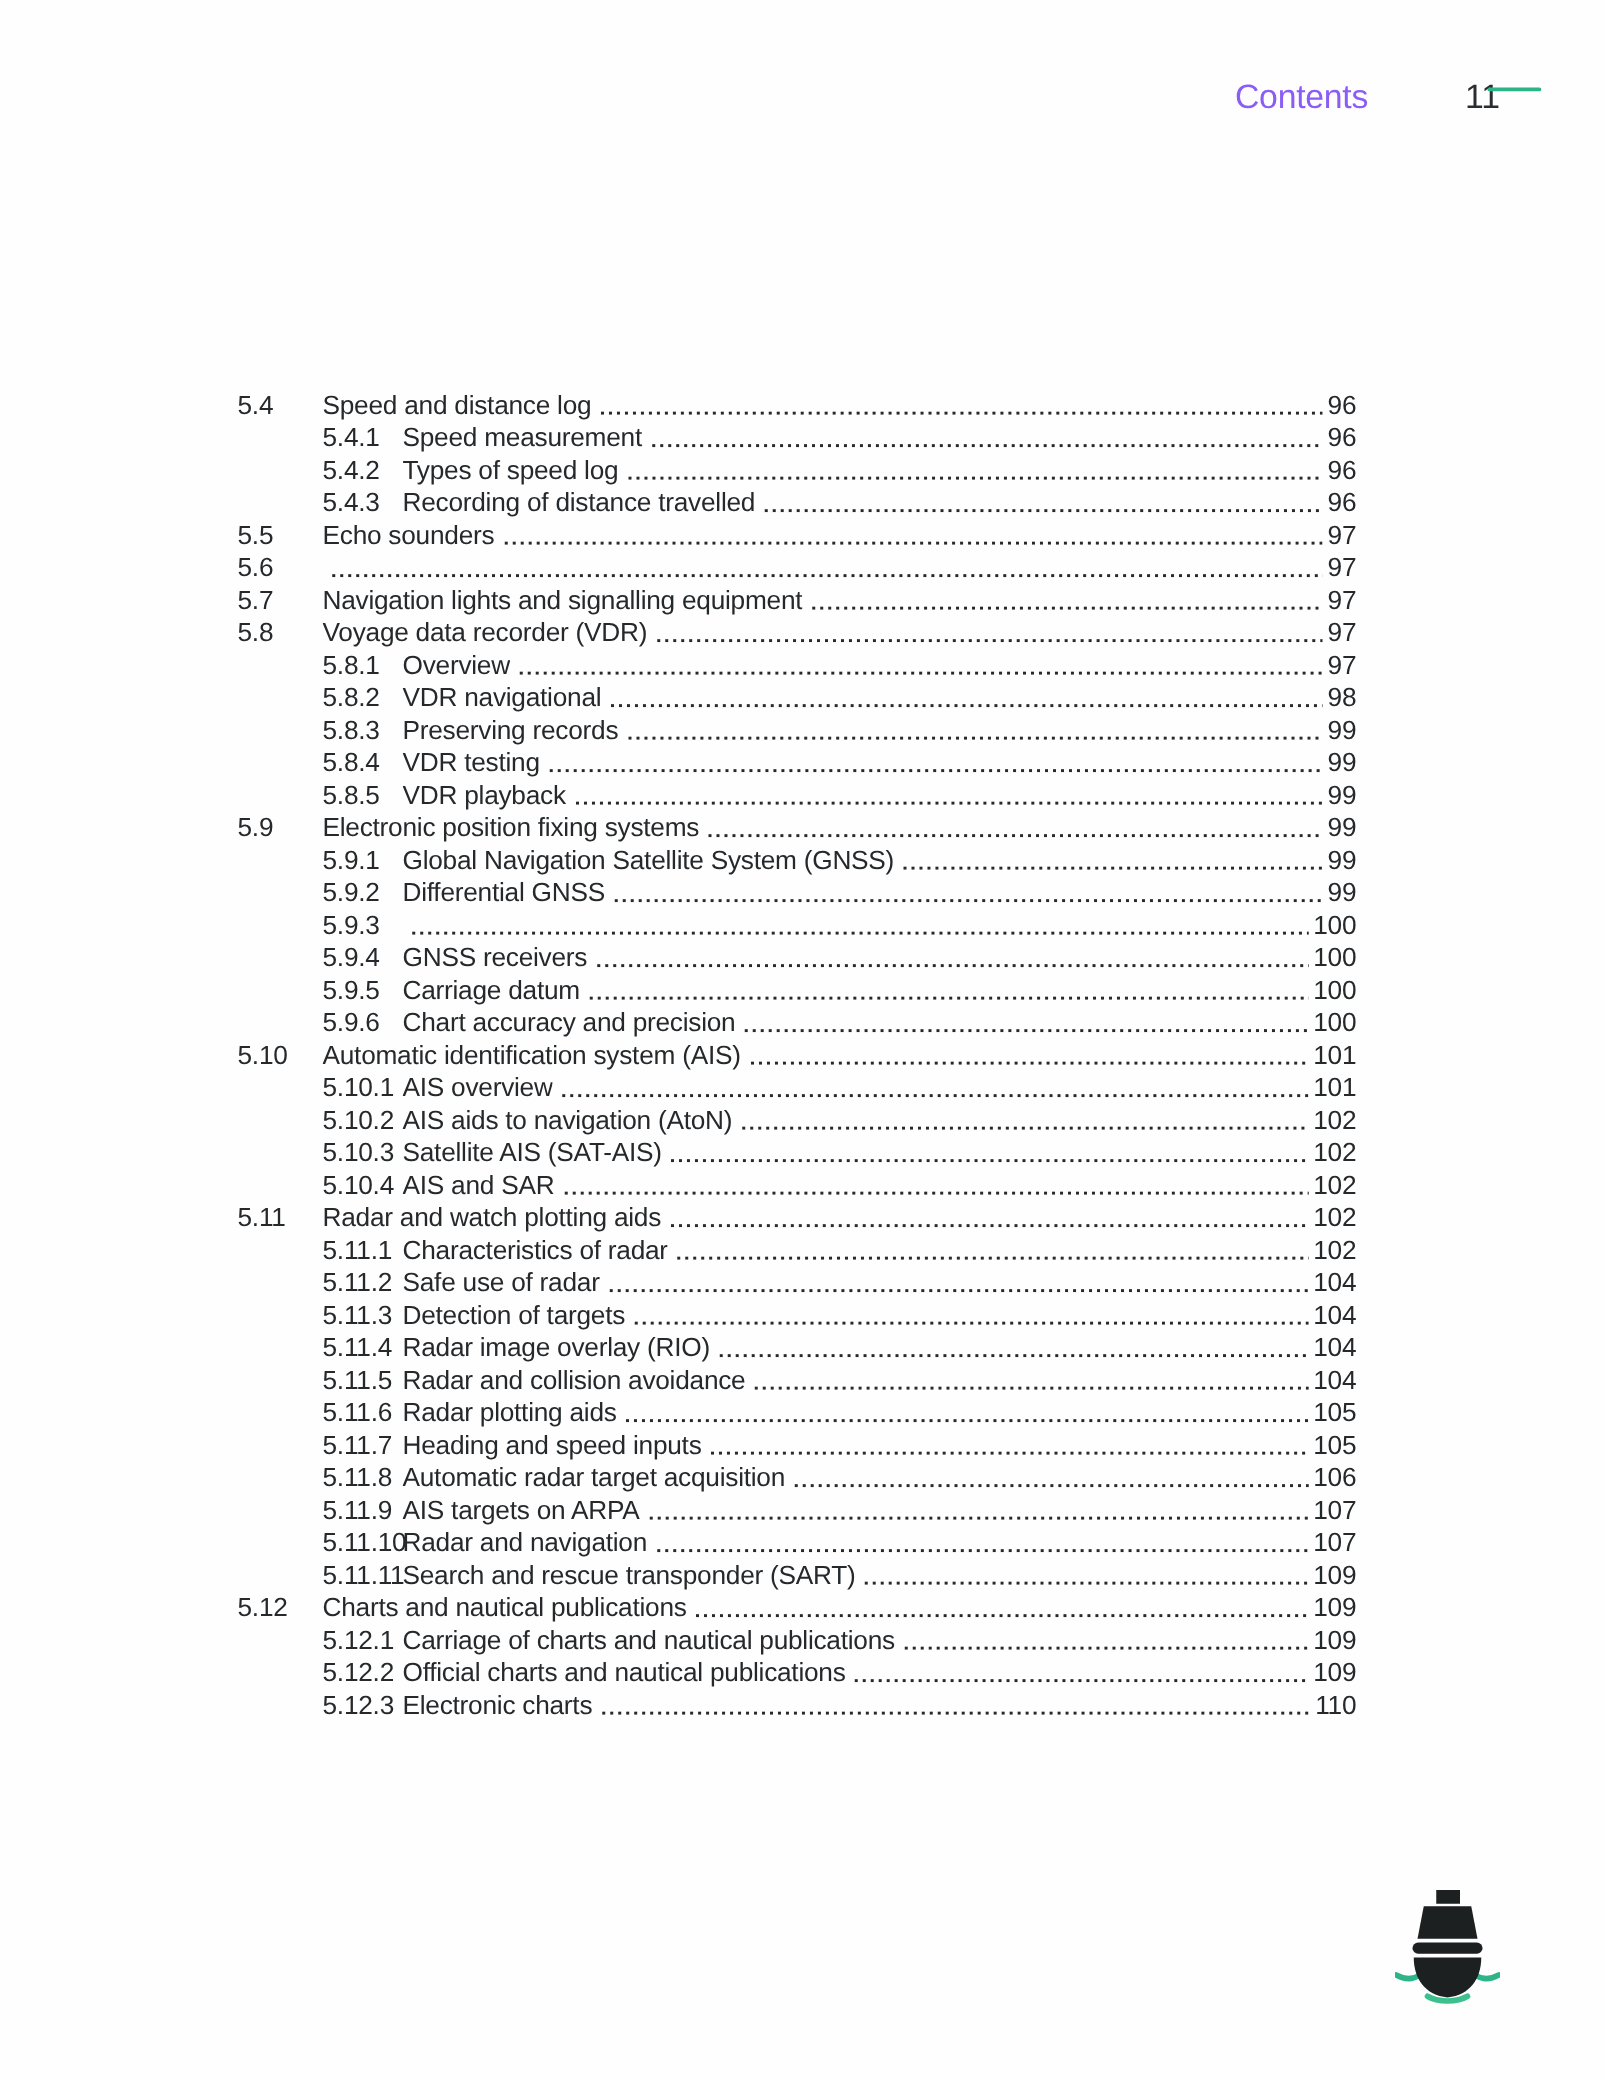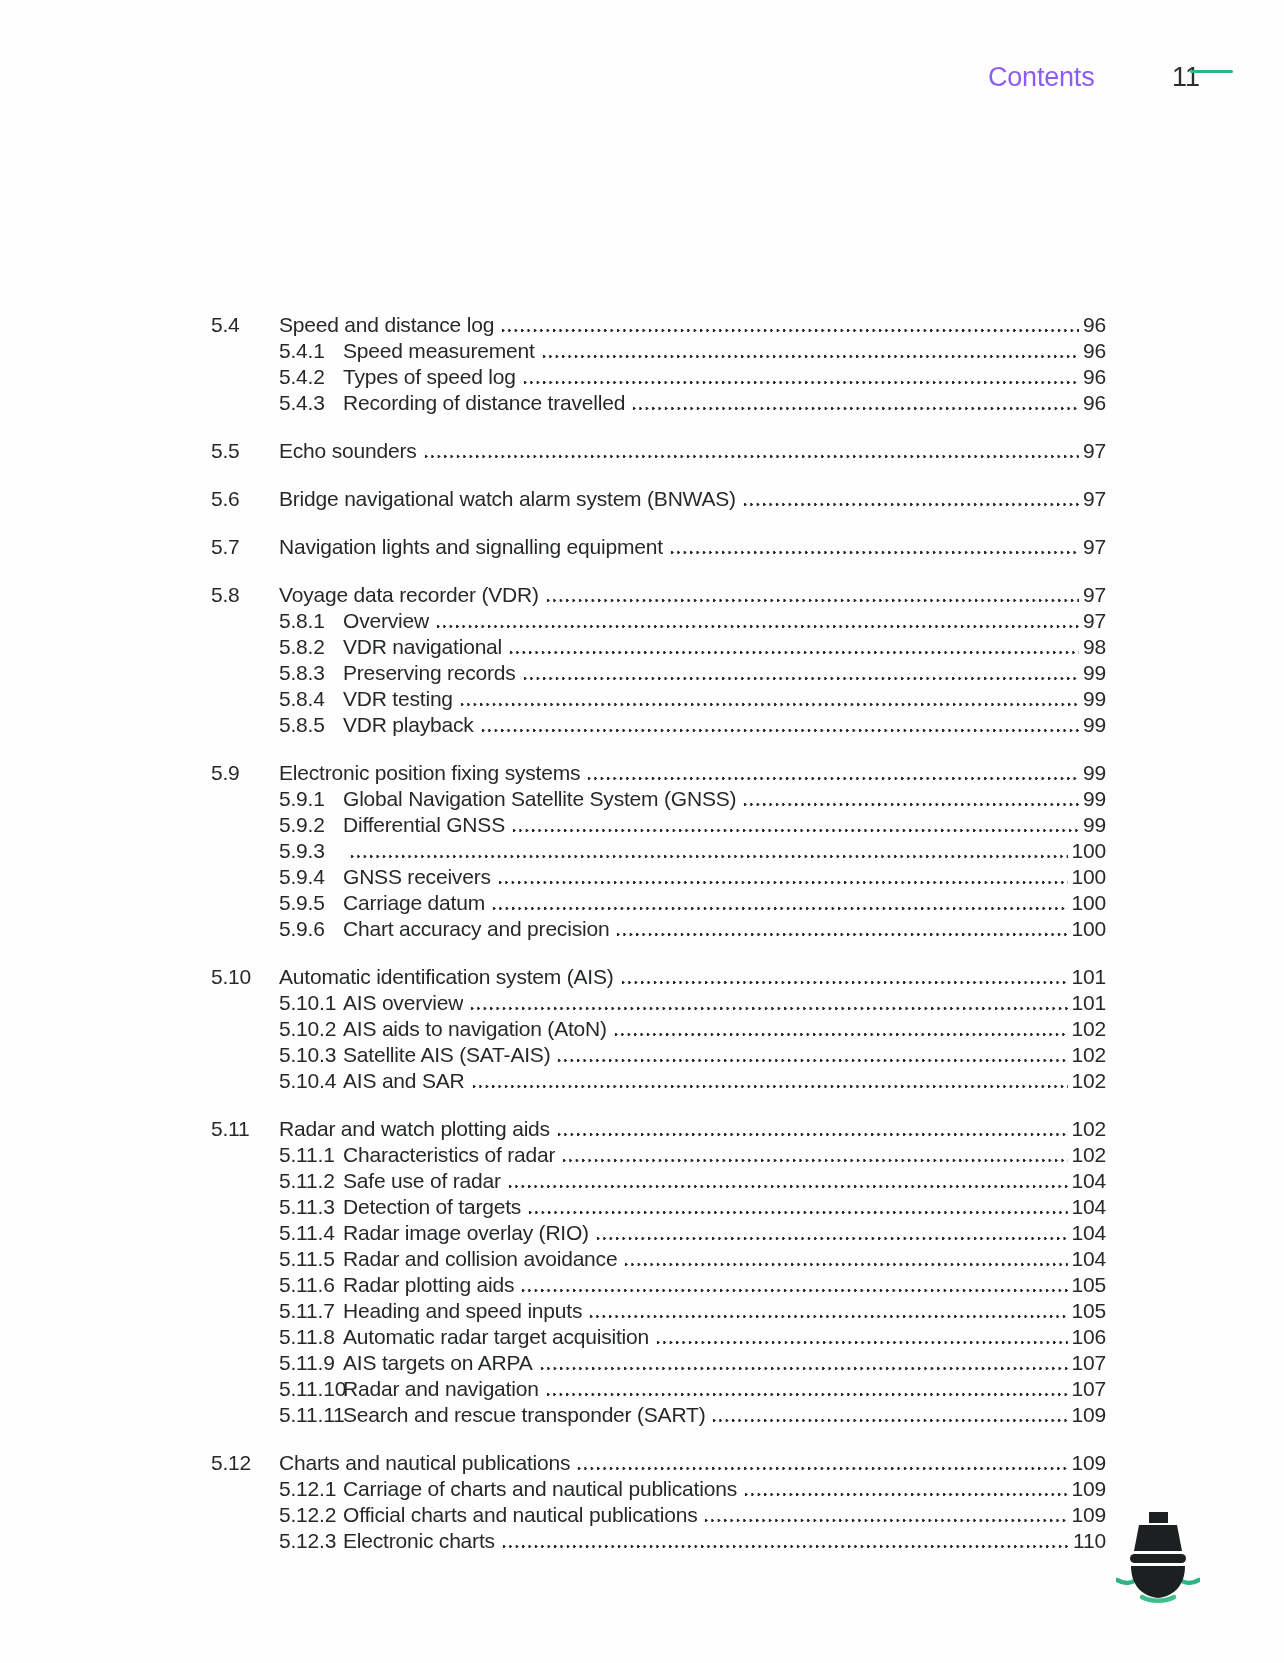--- a/index.html
+++ b/index.html
@@ -29,29 +29,29 @@
     position:absolute;top:62px;left:1172px;
     font-size:27px;color:#2b2e30;
   }
   .hdr-dash{
     position:absolute;top:70px;left:1190px;
     width:43px;height:3px;border-radius:2px;
     background:var(--accent);
   }
   
   .toc{
-    position:absolute;left:211px;top:312px;width:895px;
+    position:absolute;left:190px;top:312px;width:895px;
     font-size:21px;letter-spacing:-0.2px;
   }
   .row{
     display:flex;align-items:baseline;
     height:26px;line-height:26px;
     white-space:nowrap;
   }
-  .row.level1{margin-top:22px;}
+  .row.level1{margin-top:0;}
   .row.level1:first-child{margin-top:0;}
   .row .num{flex:0 0 auto;}
   .row.level1 .num{width:68px;}
   .row.level2{padding-left:68px;}
   .row.level2 .num{width:64px;}
   .row .title{flex:0 1 auto;overflow:hidden;}
   .leader{
     flex:1 1 auto;
     align-self:flex-end;
     height:7px;
@@ -108,21 +108,20 @@
 
     <div class="row level1">
       <span class="num">5.5</span>
       <span class="title">Echo sounders</span>
       <span class="leader"></span>
       <span class="pg">97</span>
     </div>
 
     <div class="row level1">
       <span class="num">5.6</span>
-      <span class="title">Bridge navigational watch alarm system (BNWAS)</span>
       <span class="leader"></span>
       <span class="pg">97</span>
     </div>
 
     <div class="row level1">
       <span class="num">5.7</span>
       <span class="title">Navigation lights and signalling equipment</span>
       <span class="leader"></span>
       <span class="pg">97</span>
     </div>

